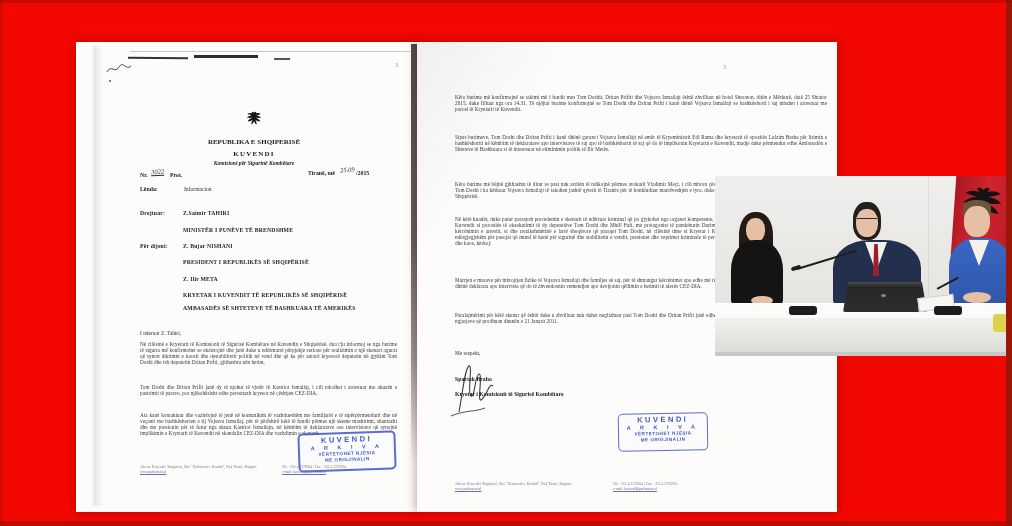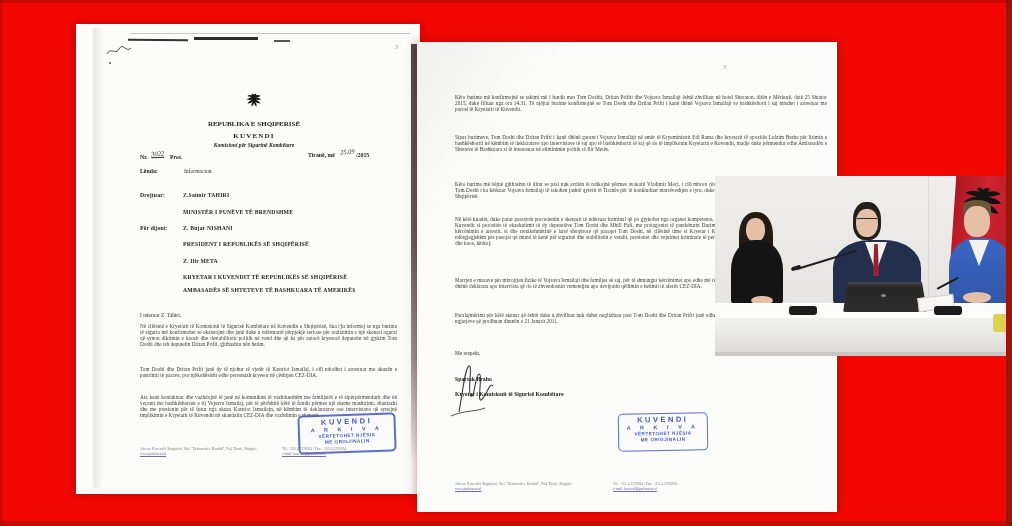--- a/index.html
+++ b/index.html
@@ -26,21 +26,21 @@
   
   .inset{left:715px;top:176px;width:293px;height:180px;overflow:hidden;
          background:linear-gradient(180deg,#efeeec 0%,#e7e6e3 60%,#e1e0dd 100%);}
   .skin{background:#e6c0a6;}
 </style>
 </head>
 <body>
 
 <div class="frame">
 
-  <div class="abs page" style="left:76px;top:24px;width:344px;height:470px;">
+  <div class="abs page" style="left:76px;top:42px;width:344px;height:470px;">
 
     <div class="abs" style="left:17px;top:4px;width:10px;height:460px;background:linear-gradient(90deg,rgba(0,0,0,.10),rgba(0,0,0,0));filter:blur(1px);"></div>
     <div class="abs" style="left:54px;top:9px;width:280px;height:1px;background:#c9c9c4;"></div>
     <div class="abs artifact" style="left:52px;top:15px;width:60px;height:2px;transform:rotate(.6deg);"></div>
     <div class="abs artifact" style="left:118px;top:13px;width:64px;height:2.5px;background:#2c2c2c;"></div>
     <div class="abs artifact" style="left:198px;top:16px;width:16px;height:2px;background:#555;"></div>
     <svg class="abs" style="left:30px;top:20px;" width="26" height="14" viewBox="0 0 26 14">
       <path d="M1 10 C5 2 9 12 13 5 S20 9 25 4" stroke="#3c3c3c" stroke-width="0.9" fill="none"></path>
     </svg>
     <div class="abs" style="left:33px;top:38px;width:2px;height:2px;background:#555;border-radius:50%;"></div>

